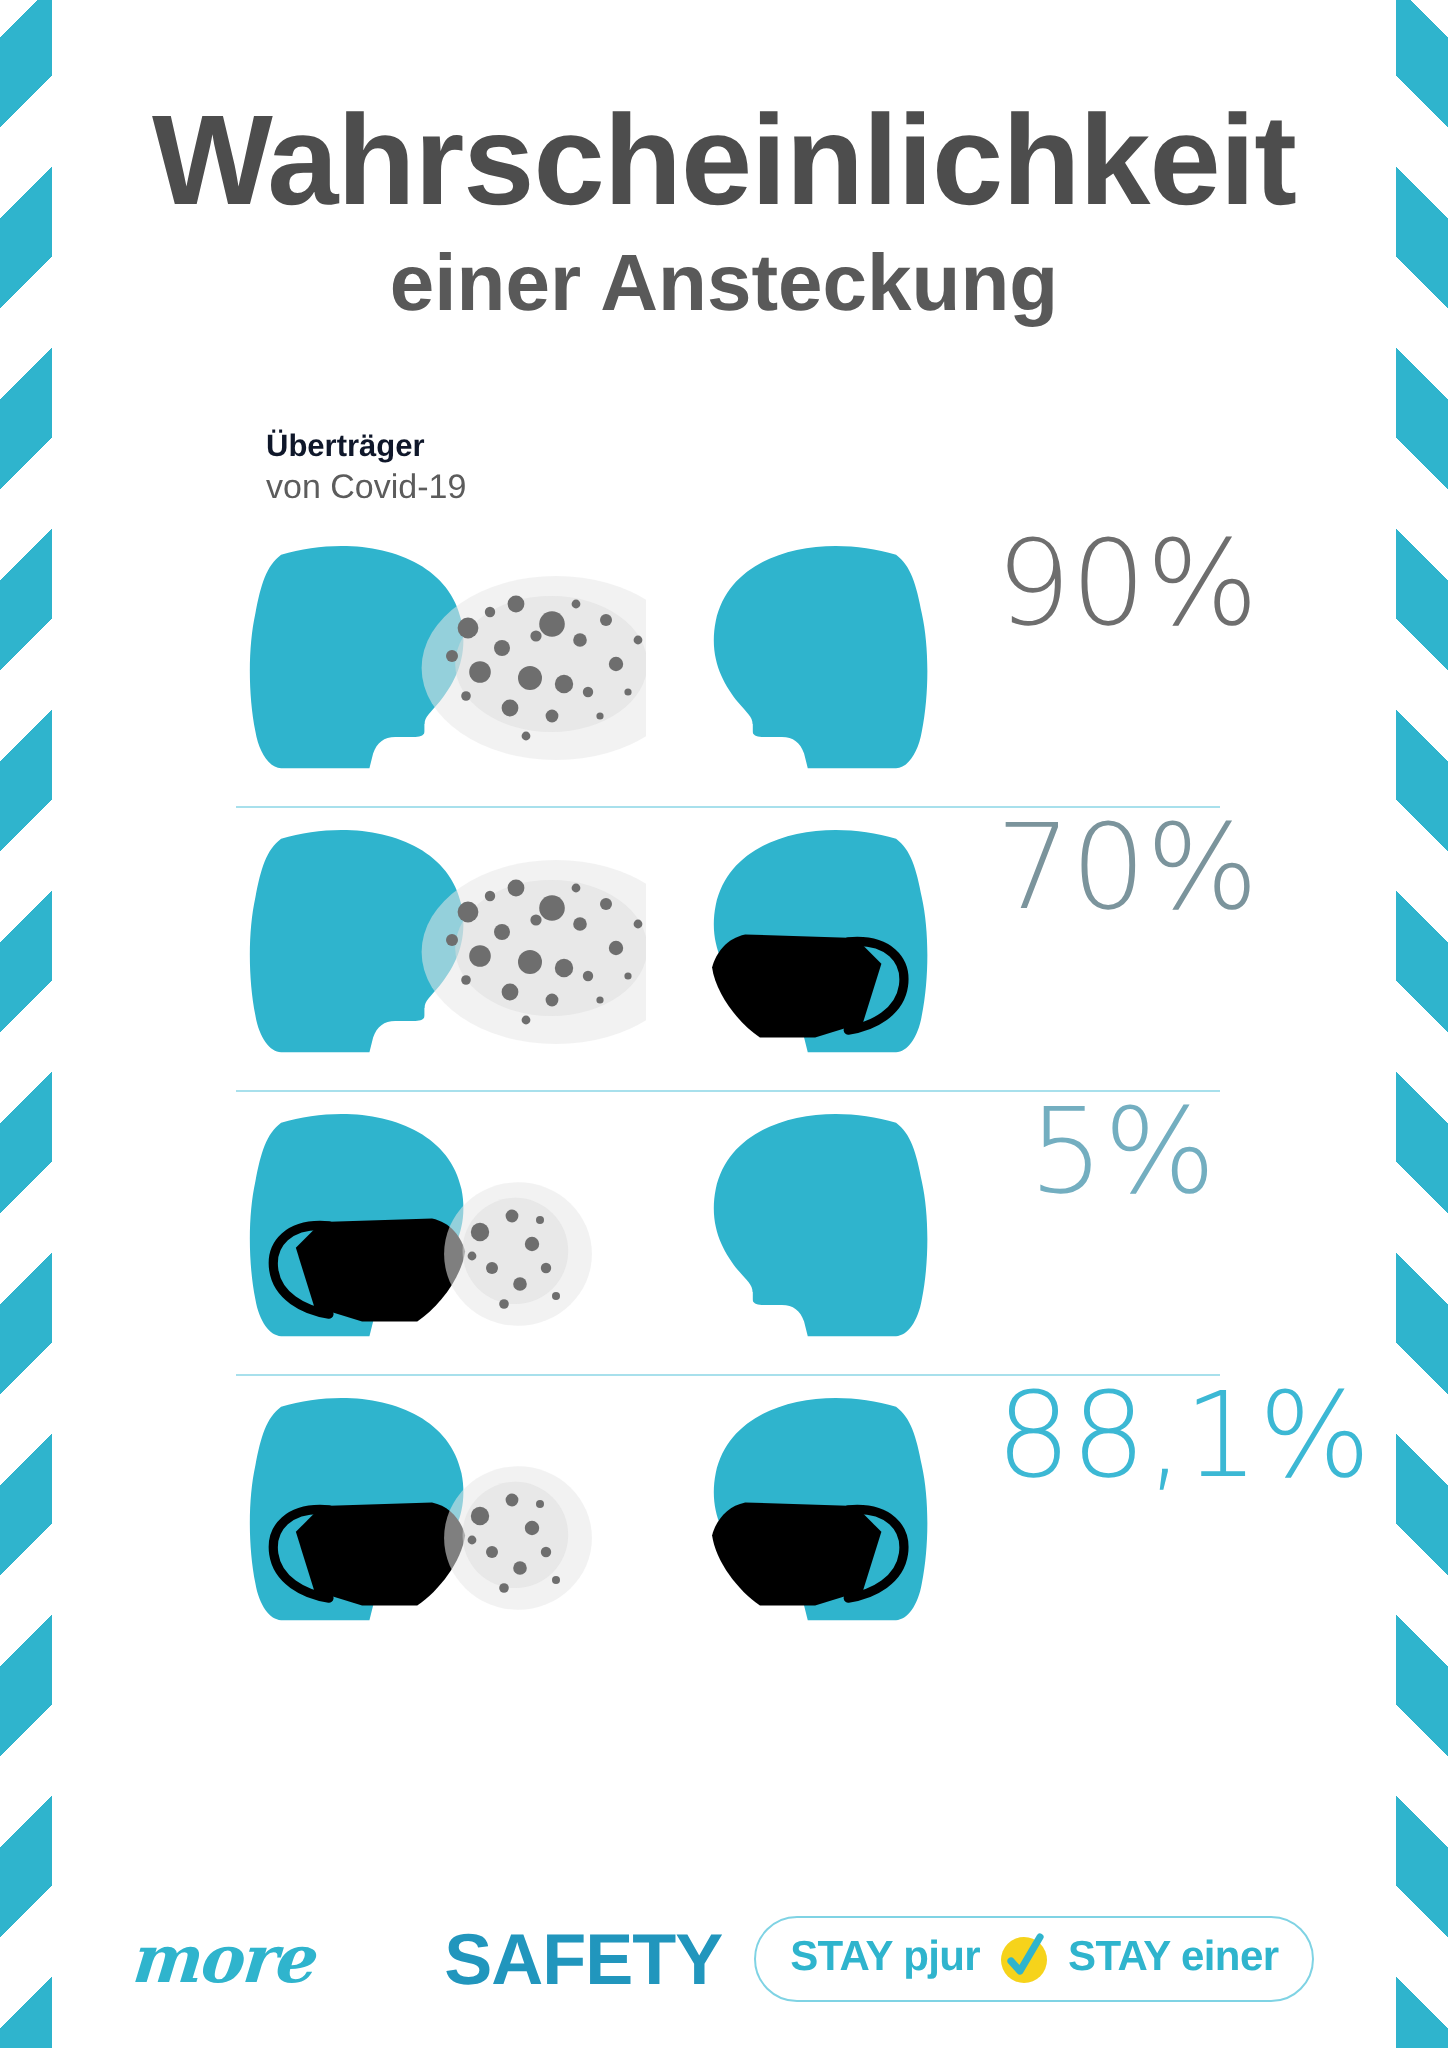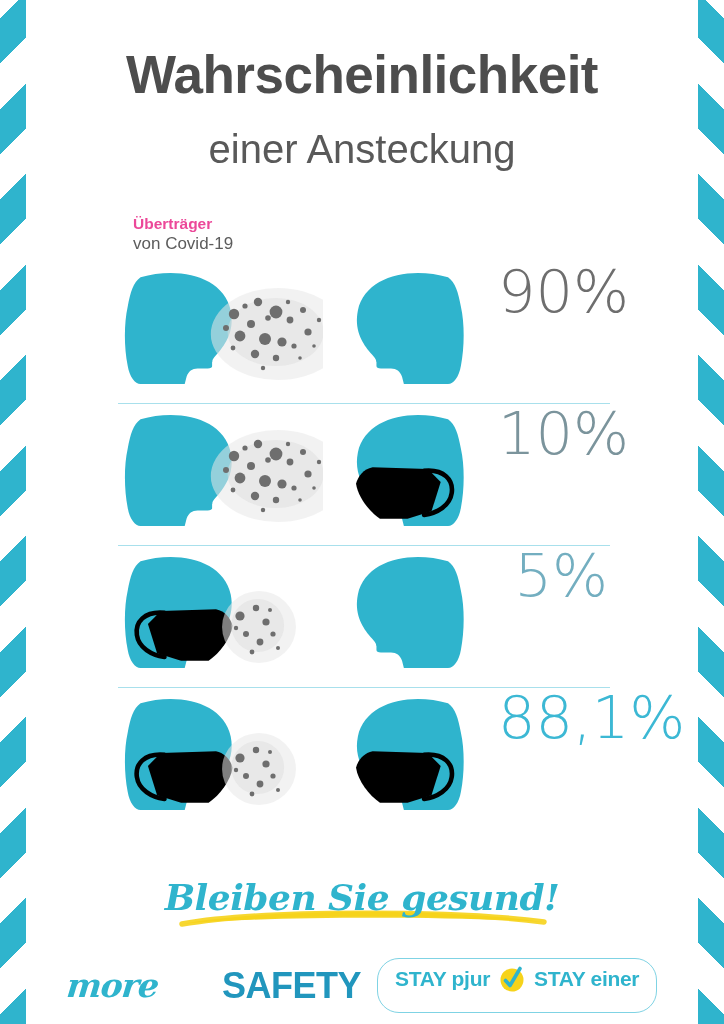--- a/index.html
+++ b/index.html
@@ -37,32 +37,32 @@
   }
   .stripe-edge{
     position:absolute;top:0;bottom:0;width:3px;background:#ffffff;
   }
   .stripe-edge.l{left:26px;}
   .stripe-edge.r{right:26px;}
 
   
   .header{position:absolute;left:30px;right:30px;top:48px;text-align:center;}
   .title-main{
-    font-size:53px;font-weight:bold;color:#4d4d4d;
+    font-size:64px;font-weight:bold;color:#4d4d4d;
     letter-spacing:-0.5px;line-height:1.02;
     white-space:nowrap;
   }
   .title-sub{
-    font-size:40px;font-weight:normal;color:#595959;
-    line-height:1.15;margin-top:24px;
+    font-size:40px;font-weight:bold;color:#595959;
+    line-height:1.15;margin-top:6px;
   }
 
   
   .caption{position:absolute;left:133px;top:214px;}
-  .caption-main{font-size:15.5px;font-weight:bold;color:#ec4899;line-height:1.25;}
+  .caption-main{font-size:15.5px;font-weight:bold;color:#0f172a;line-height:1.25;}
   .caption-sub{font-size:17px;font-weight:normal;color:#5c5c5c;line-height:1.3;}
 
   
   .rows{position:absolute;left:118px;top:262px;width:492px;}
   .row{
     position:relative;height:141px;
     display:flex;align-items:flex-start;
   }
   .row + .row{border-top:1.6px solid #a8e0ec;}
   .cell-emitter{position:relative;width:205px;height:141px;flex:0 0 205px;}
@@ -90,21 +90,21 @@
     font-style:italic;font-weight:bold;
     font-size:33px;color:#2fb4cd;letter-spacing:-1px;
     transform:skewX(-6deg);
   }
   .safety{
     font-size:36px;font-weight:bold;color:#2196bd;letter-spacing:-0.5px;margin-left:48px;
   }
   .badge{
     display:flex;align-items:center;gap:7px;
     border:1.6px solid #7fd3e4;border-radius:22px;
-    padding:5px 17px 18px 17px;
+    padding:5px 17px 6px 17px;
   }
   .badge-text{
     font-size:21px;font-weight:bold;color:#2fb4cd;letter-spacing:-0.3px;
   }
   .check-wrap{display:flex;align-items:center;}
 </style>
 </head>
 <body>
 
 <div class="poster">
@@ -279,21 +279,21 @@
           <g transform="translate(130,0) scale(-1,1)">
     <path d="M62 116 L 36 108 L 26 76 L 40 62 L 100 60
              C 110 62, 116 70, 118 78
              C 116 92, 104 108, 92 116 Z" fill="#000"></path>
     <path d="M44 64 C 22 62, 12 74, 14 88 C 16 102, 30 110, 44 112" stroke="#000" stroke-width="5" fill="none" stroke-linecap="round"></path>
   </g>
         </g>
       </svg>
     </div>
     <div class="cell-pct">
-      <span class="pct" style="color:#7b949c">10%</span>
+      <span class="pct" style="color:#7b949c">70%</span>
     </div>
   </div>
       <div class="row">
     <div class="cell-emitter">
       <svg class="fig" viewBox="0 0 205 141">
         <g transform="translate(6,8) scale(0.92)">
 
     <path d="M18 8
              C 58 -4, 108 6, 116 44
              C 120 64, 112 78, 104 88
@@ -430,27 +430,20 @@
   </g>
         </g>
       </svg>
     </div>
     <div class="cell-pct">
       <span class="pct" style="color:#3cb8d4">88,1%</span>
     </div>
   </div>
     </div>
 
-  <div class="slogan">
-    <svg width="420" height="72" viewBox="0 0 420 72">
-      <path d="M30 58 C 110 42, 300 42, 392 56 C 300 50, 110 50, 30 58 Z" fill="#f6d31b" opacity="0.95"></path>
-      <path d="M30 58 C 110 44, 300 44, 392 56" stroke="#f6d31b" stroke-width="5.5" fill="none" stroke-linecap="round" opacity="0.9"></path>
-      <text id="slogan-text" x="210" y="44" text-anchor="middle" font-family="DejaVu Serif, serif" font-size="36" font-weight="bold" font-style="italic" fill="#2fb4cd" letter-spacing="-0.5">Bleiben Sie gesund!</text>
-    </svg>
-  </div>
 
   <div class="footer">
     <div class="more">more</div>
     <div class="safety">SAFETY</div>
     <div class="badge">
       <span class="badge-text">STAY pjur</span>
       <span class="check-wrap">
         <svg width="30" height="30" viewBox="0 0 30 30">
           <circle cx="15" cy="16" r="11.5" fill="#f6d31b"></circle>
           <path d="M8.5 16.5 L13 21.5 L23 4.5" stroke="#2fb4cd" stroke-width="3.6" fill="none" stroke-linecap="round" stroke-linejoin="round"></path>

